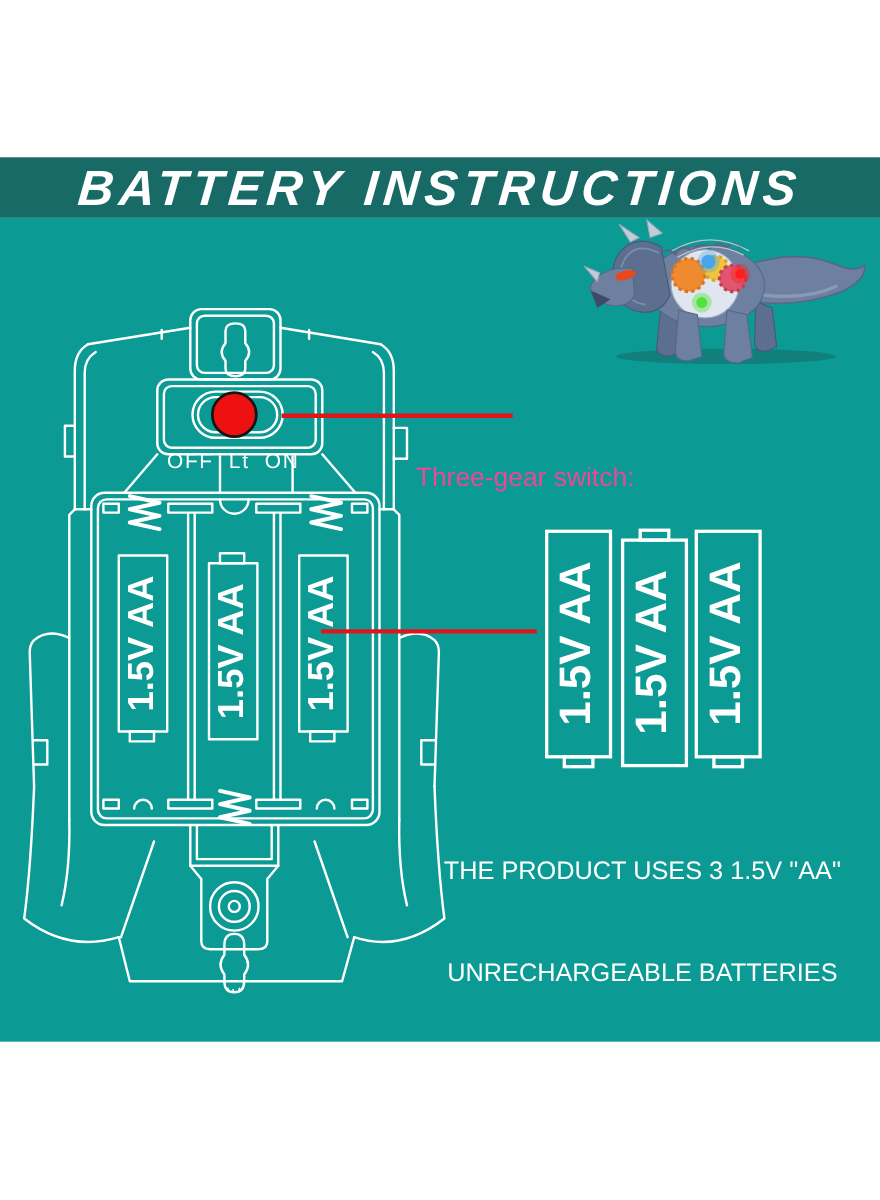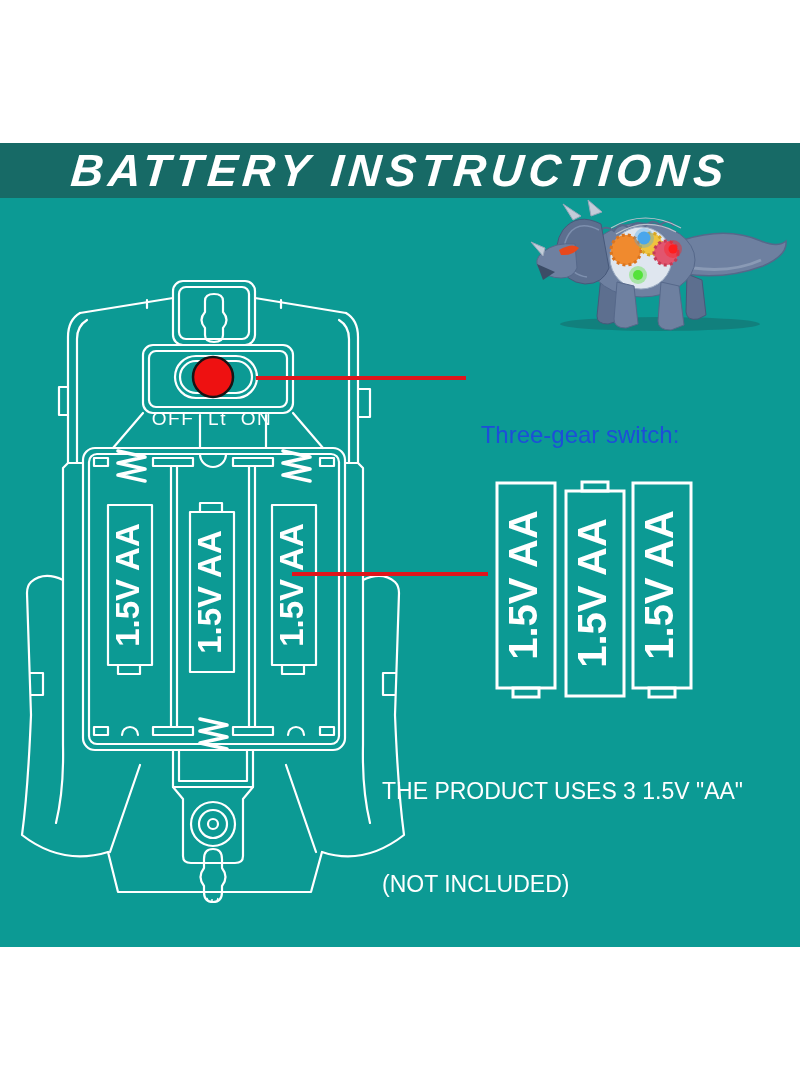--- a/index.html
+++ b/index.html
@@ -4,24 +4,24 @@
 <style>
   html,body{margin:0;padding:0;background:#fff;}
   .page{position:relative;width:800px;height:1091px;background:#ffffff;overflow:hidden;
         font-family:"Liberation Sans",sans-serif;}
   .banner{position:absolute;left:0;top:143px;width:800px;height:55px;background:#176a66;
           display:flex;align-items:center;justify-content:center;}
   .title{color:#ffffff;font-size:45px;font-weight:bold;font-style:italic;letter-spacing:5px;
          transform:skewX(-5deg);white-space:nowrap;}
   .teal{position:absolute;left:0;top:198px;width:800px;height:749px;background:#0c9a94;}
   .abs{position:absolute;}
-  .callout-text{position:absolute;left:378px;top:360px;width:404px;color:#1d4ed8;
-                text-align:center;font-size:24px;line-height:30px;white-space:pre-wrap;}
+  .callout-text{position:absolute;left:378px;top:360px;width:404px;color:#ec4899;
+                text-align:left;font-size:24px;line-height:30px;white-space:pre-wrap;}
   .note-text{position:absolute;left:382px;top:714px;width:404px;color:#ffffff;
-             font-size:23px;line-height:31px;white-space:pre-wrap;}
+             text-align:center;font-size:23px;line-height:31px;white-space:pre-wrap;}
   svg{display:block;}
   svg text{font-family:"Liberation Sans",sans-serif;}
   .wline{stroke:#ffffff;stroke-width:2.2;fill:none;stroke-linecap:round;stroke-linejoin:round;}
   .wthick{stroke:#ffffff;stroke-width:3.6;fill:none;stroke-linecap:round;stroke-linejoin:round;}
 </style>
 </head>
 <body>
 
 <div class="page">
 
@@ -160,16 +160,17 @@
     <path d="M 256,378 H 466" stroke="#e0151c" stroke-width="4"></path>
     <path d="M 292,574 H 488" stroke="#e0151c" stroke-width="4"></path>
   </svg>
 
   <div class="callout-text">
     <div>Three-gear switch:</div>
   </div>
 
   <div class="note-text">
     <div>THE PRODUCT USES 3 1.5V "AA"</div>
+    <div>UNRECHARGEABLE BATTERIES</div>
     <div>(NOT INCLUDED)</div>
   </div>
 
 </div>
 
 </body></html>

